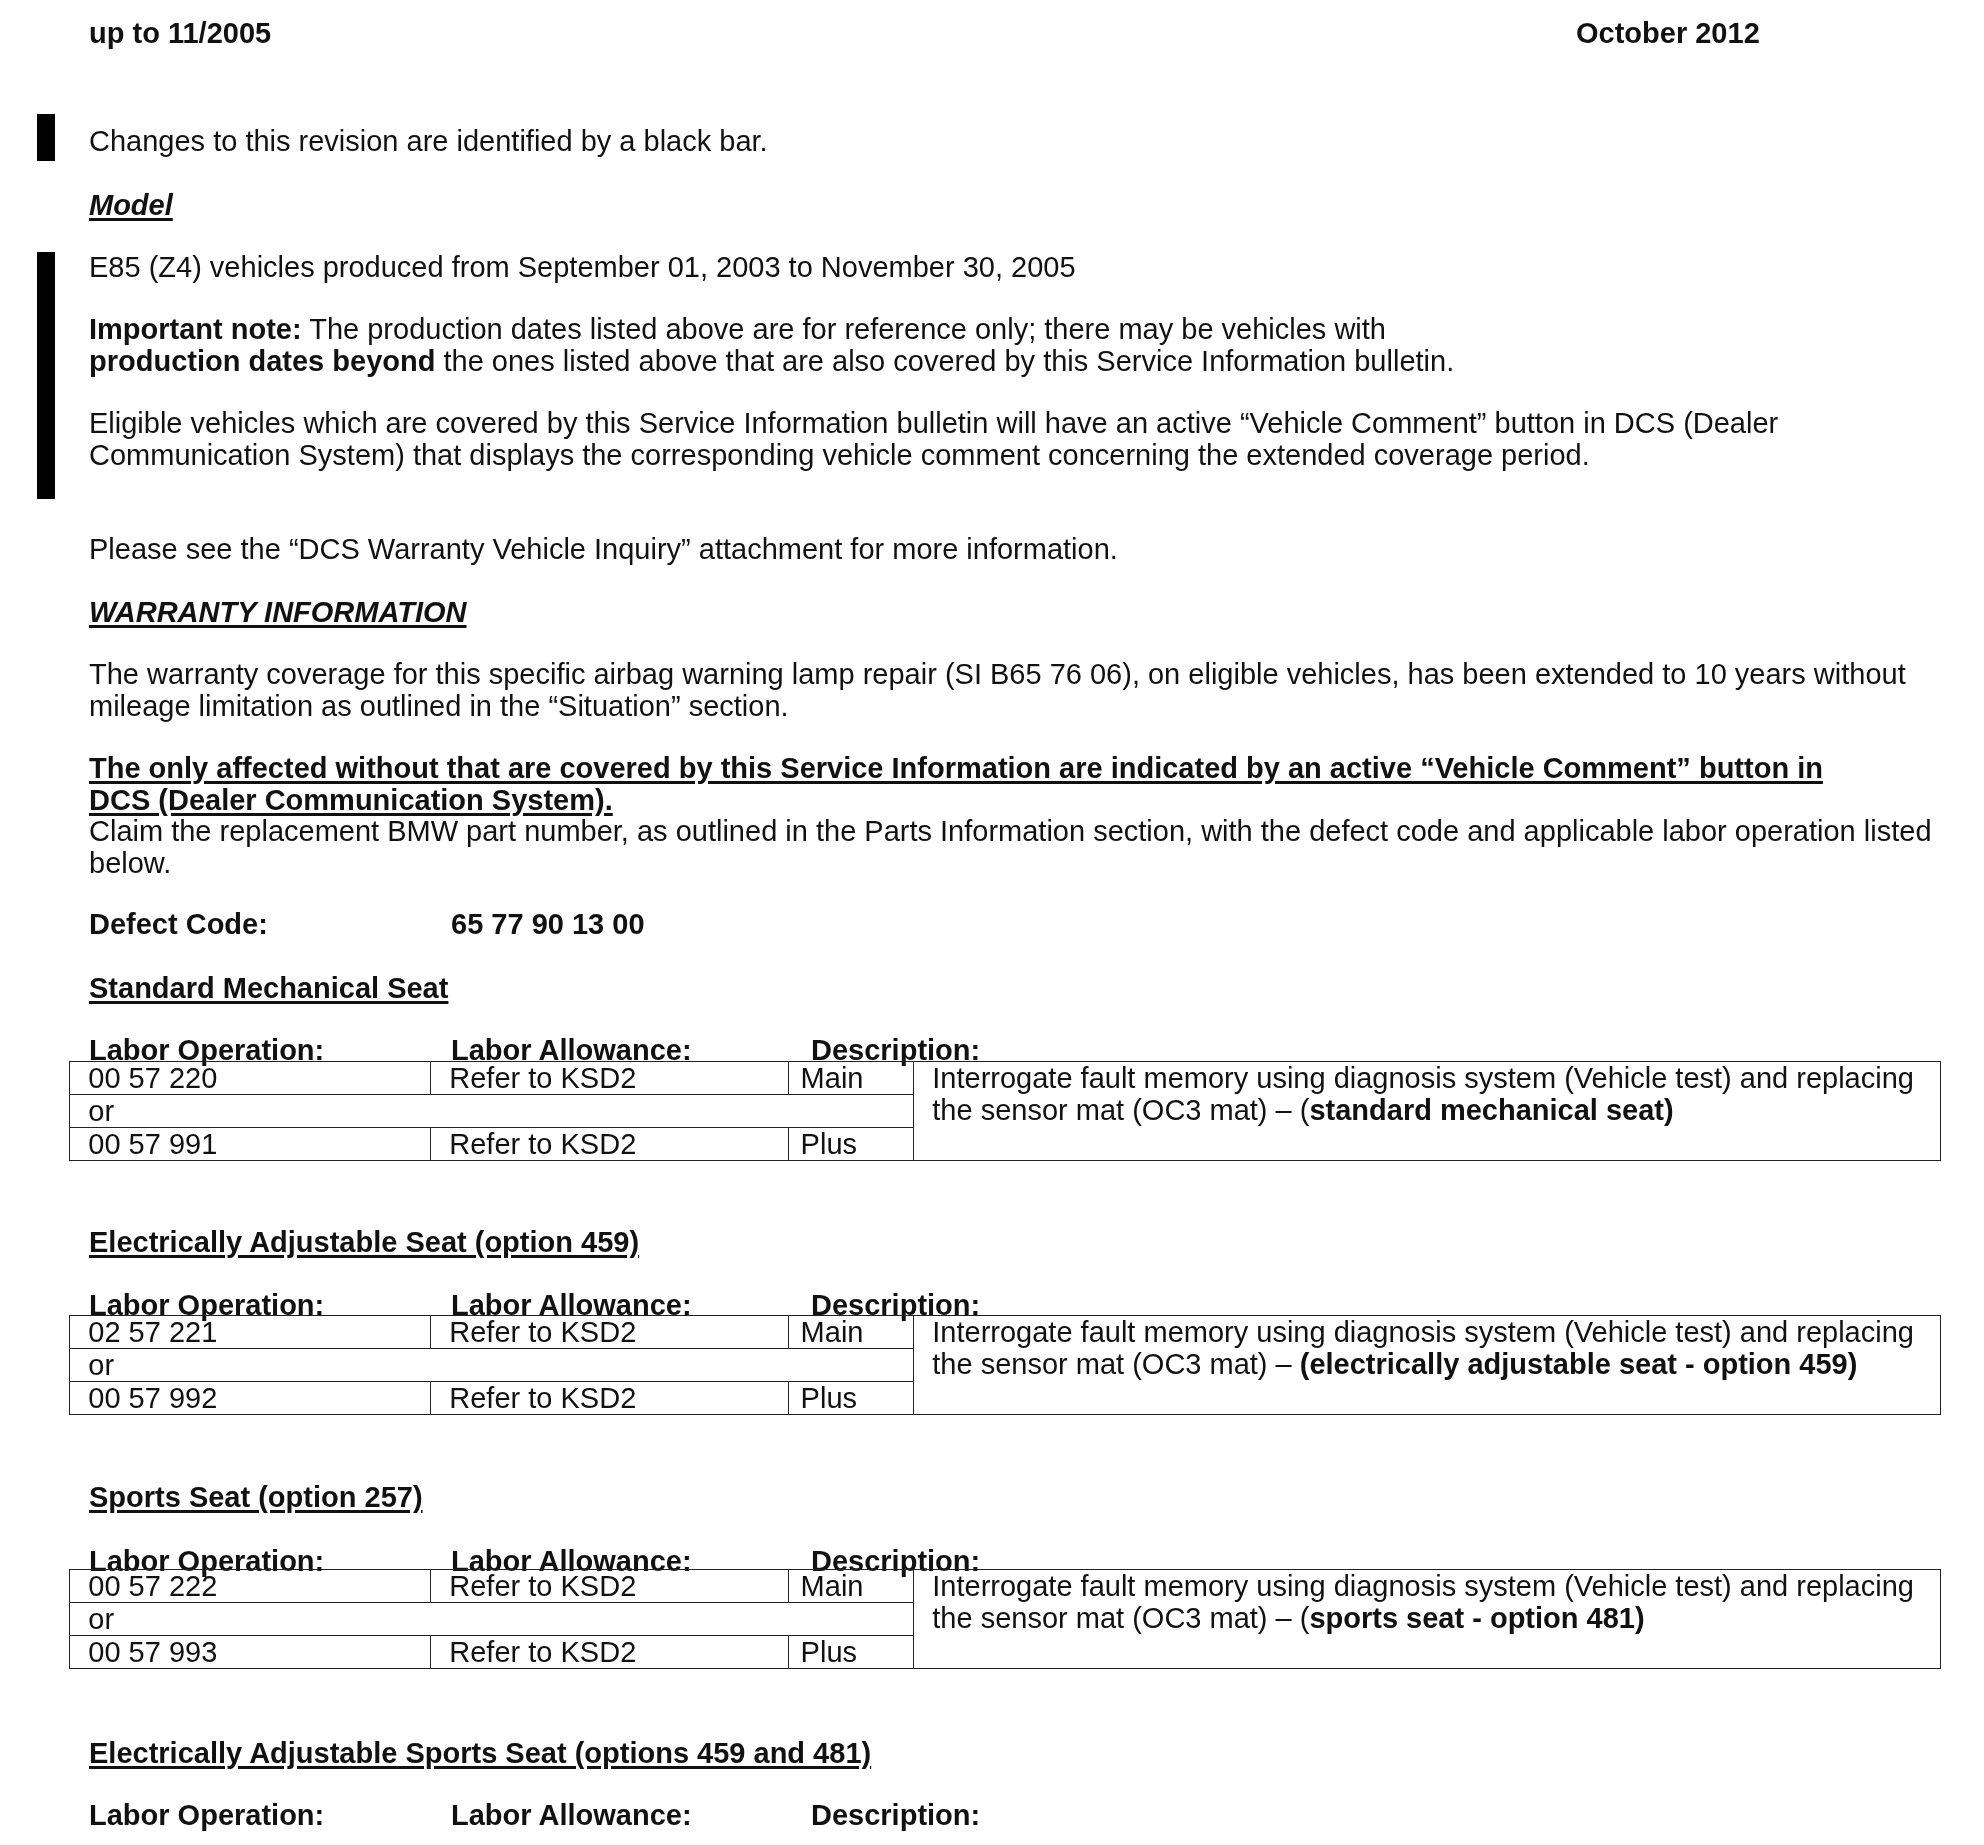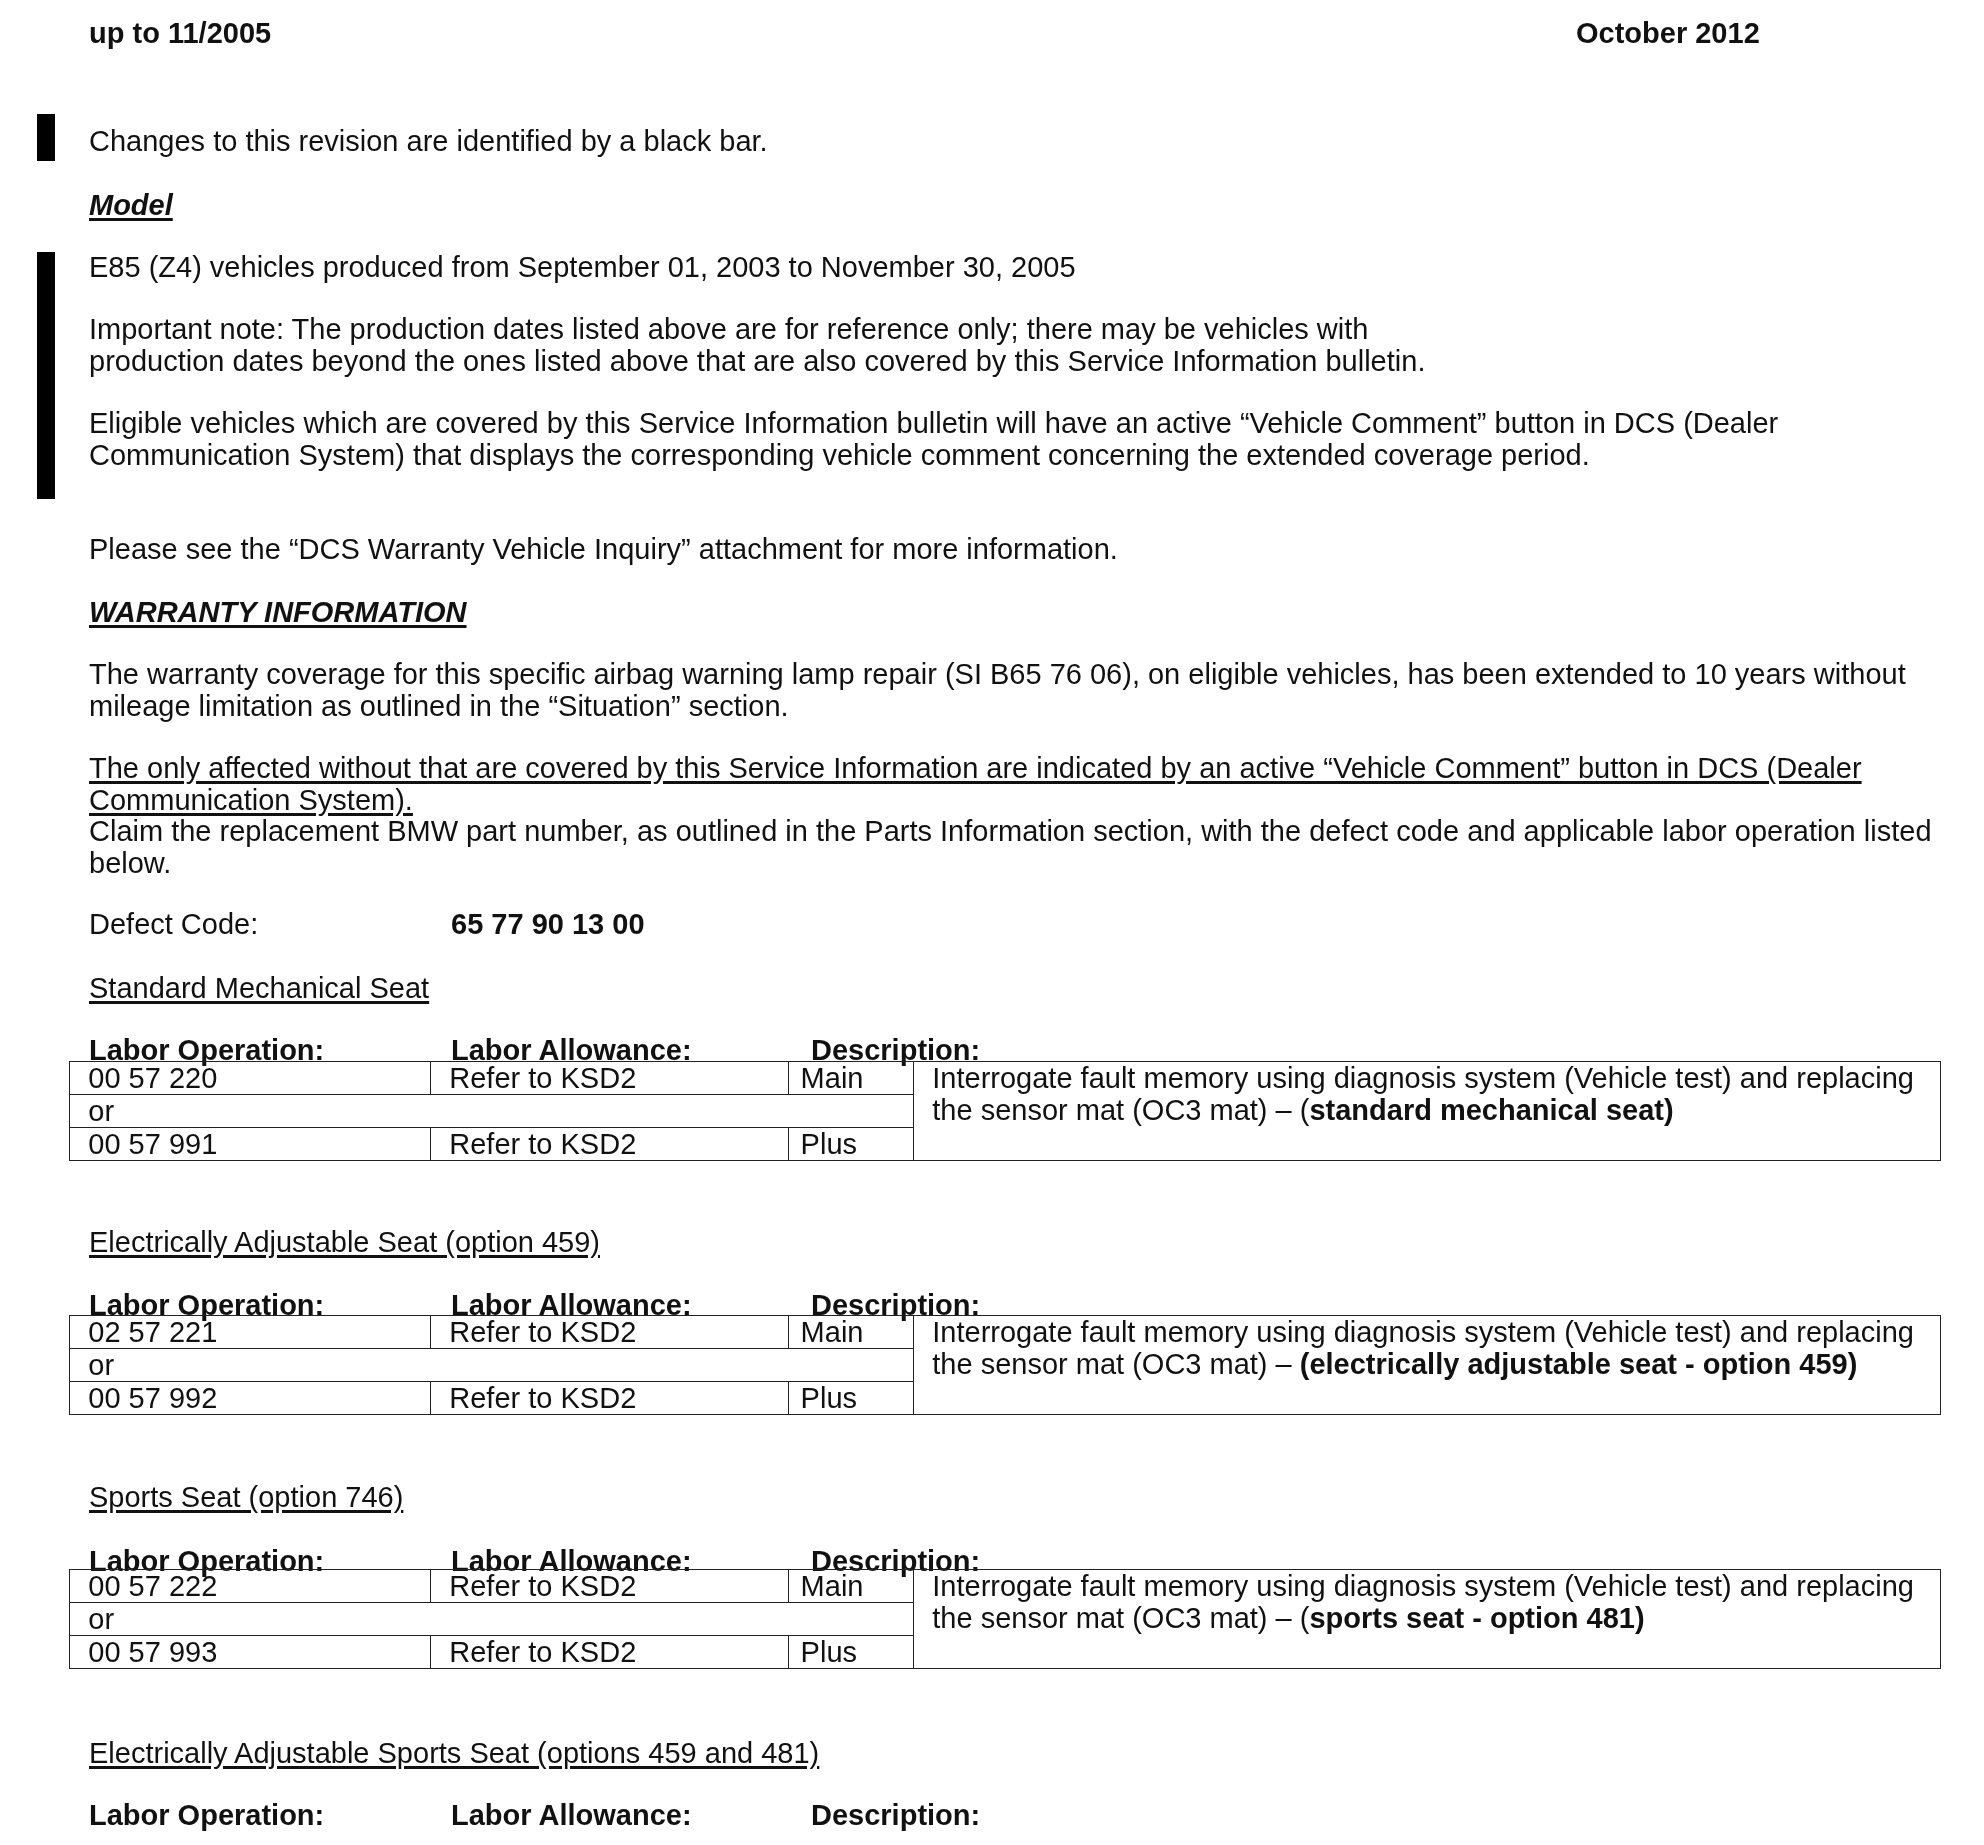--- a/index.html
+++ b/index.html
@@ -4,21 +4,21 @@
 <style>
   html, body { margin: 0; padding: 0; background: #ffffff; }
   body {
     width: 1985px; height: 1845px; position: relative; overflow: hidden;
     font-family: "Liberation Sans", sans-serif; color: #111111;
     font-size: 29px; line-height: 32px;
   }
   .abs { position: absolute; }
   .txt { left: 89px; width: 1869px; white-space: nowrap; }
   .wrap { white-space: normal; }
-  .b { font-weight: normal; }
+  .b { font-weight: bold; }
   .u { text-decoration: underline; text-decoration-thickness: 2.5px; text-underline-offset: 3.3px; }
   .bi { font-weight: bold; font-style: italic; }
   .rev-bar { position: absolute; left: 37px; width: 18.3px; background: #000000; }
   .title { font-weight: bold; font-size: 29px; line-height: 32px; }
   .date { left: 1576px; font-weight: bold; }
   .defect-val { left: 451px; font-weight: bold; }
   .hdr span { position: absolute; top: 0; font-weight: bold; white-space: nowrap; }
   .hdr { left: 0; width: 1985px; height: 32px; }
   table.labor {
     position: absolute; left: 69px; width: 1872px; border-collapse: collapse;
@@ -119,21 +119,21 @@
     <td colspan="3">or</td>
   </tr>
   <tr>
     <td>00 57 992</td>
     <td>Refer to KSD2</td>
     <td class="type">Plus</td>
   </tr>
 </tbody>
   </table>
 
-<div class="abs txt b u" style="top:1481px;width:auto;">Sports Seat (option 746)</div>
+<div class="abs txt b u" style="top:1481px;width:auto;">Sports Seat (option 257)</div>
 <div class="abs hdr" style="top:1545px;">
   <span style="left:89px;">Labor Operation:</span>
   <span style="left:451px;">Labor Allowance:</span>
   <span style="left:811px;">Description:</span>
 </div>
 <table class="labor" style="top:1569px;">
   <colgroup>
       <col style="width:361px">
       <col style="width:358px">
       <col style="width:125px">

